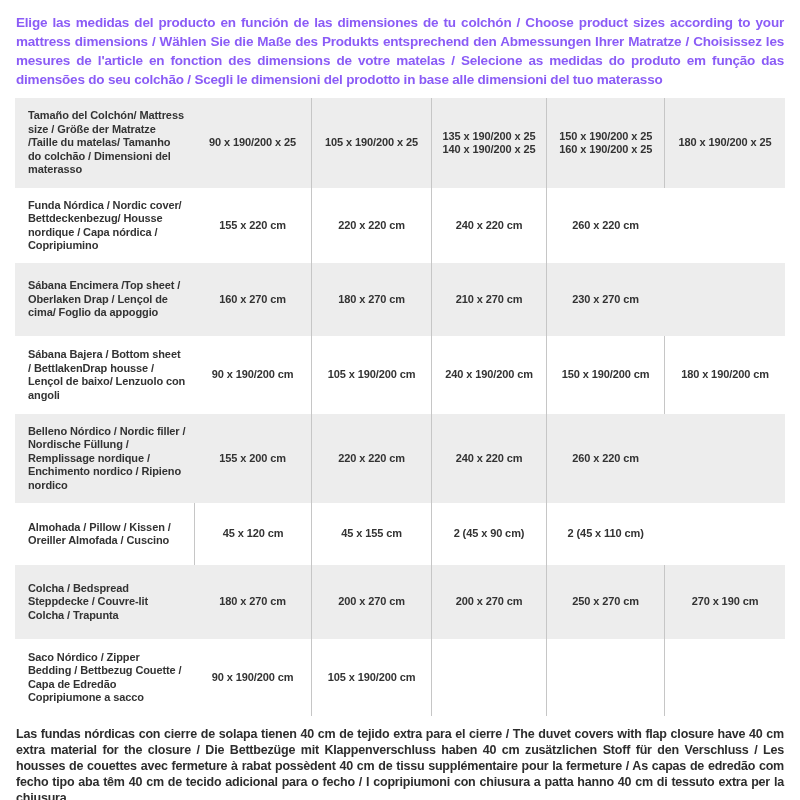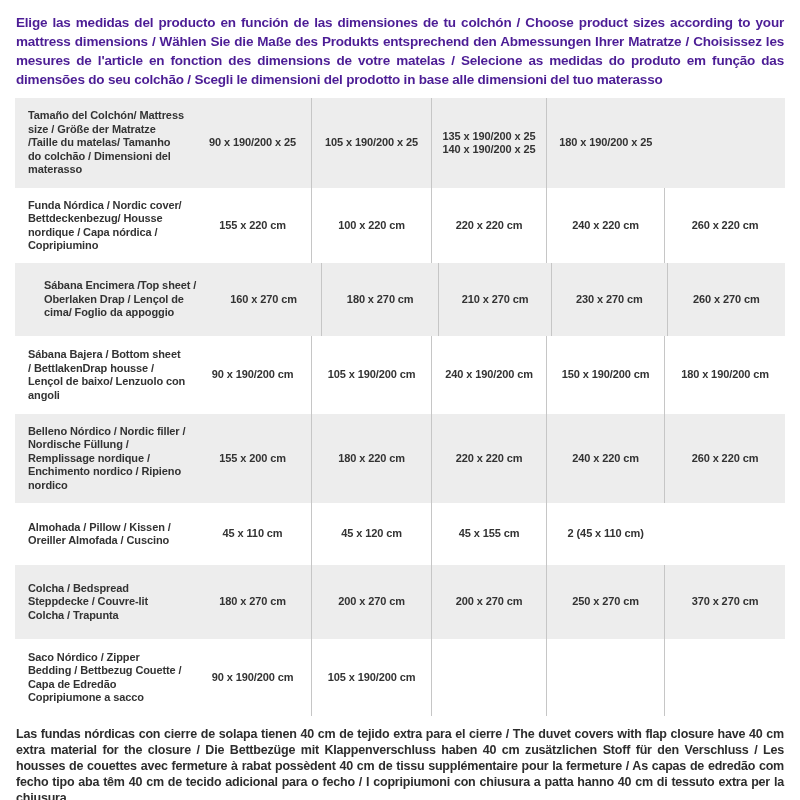--- a/index.html
+++ b/index.html
@@ -9,21 +9,21 @@
     background:#ffffff;
     font-family:"Liberation Sans", sans-serif;
     font-weight:bold;
     color:#333333;
   }
   .intro {
     margin:13px 16px 9px 16px;
     font-size:13.5px;
     line-height:19px;
     text-align:justify;
-    color:#4c1d95;
+    color:#8b5cf6;
     letter-spacing:-0.2px;
   }
   .size-table { margin:0 15px; width:770px; }
   .trow {
     display:grid;
     grid-template-columns:23.2% 15.3% 15.5% 15.0% 15.3% 15.7%;
   }
   .trow.alt { background:#ededed; }
   .cell {
     display:flex;
@@ -37,21 +37,21 @@
     letter-spacing:-0.1px;
   }
   .cell.sep { border-left:1px solid #c6c6c6; }
   .cell.label {
     justify-content:flex-start;
     text-align:left;
     padding:8px 8px 8px 13px;
   }
   .r1 { min-height:90px; }
   .r2 { min-height:75px; }
-  .r3 { min-height:73px;padding-left:16px; }
+  .r3 { min-height:73px; }
   .r4 { min-height:78px; }
   .r5 { min-height:89px; }
   .r6 { min-height:62px; }
   .r7 { min-height:74px; }
   .r8 { min-height:77px; }
   .footnote {
     margin:10px 16px 0 16px;
     font-size:12.5px;
     line-height:16px;
     text-align:justify;
@@ -65,74 +65,73 @@
 <div class="intro">Elige las medidas del producto en función de las dimensiones de tu colchón / Choose product sizes according to your mattress dimensions / Wählen Sie die Maße des Produkts entsprechend den Abmessungen Ihrer Matratze / Choisissez les mesures de l'article en fonction des dimensions de votre matelas / Selecione as medidas do produto em função das dimensões do seu colchão / Scegli le dimensioni del prodotto in base alle dimensioni del tuo materasso</div>
 
 <div class="size-table">
 
   <div class="trow alt r1">
     <div class="cell label">Tamaño del Colchón/ Mattress size / Größe der Matratze /Taille du matelas/ Tamanho do colchão / Dimensioni del materasso</div>
     <div class="cell">90 x 190/200 x 25</div>
     <div class="cell sep">105 x 190/200 x 25</div>
     <div class="cell sep">135 x 190/200 x 25
 140 x 190/200 x 25</div>
+    <div class="cell sep">150 x 190/200 x 25
+160 x 190/200 x 25</div>
     <div class="cell sep">180 x 190/200 x 25</div>
   </div>
 
   <div class="trow r2">
     <div class="cell label">Funda Nórdica /  Nordic cover/ Bettdeckenbezug/ Housse nordique  / Capa nórdica / Copripiumino</div>
     <div class="cell">155 x 220 cm</div>
-    <div class="cell sep">100 x 220 cm</div>
     <div class="cell sep">220 x 220 cm</div>
     <div class="cell sep">240 x 220 cm</div>
     <div class="cell sep">260 x 220 cm</div>
   </div>
 
   <div class="trow alt r3">
     <div class="cell label">Sábana Encimera /Top sheet / Oberlaken Drap / Lençol de cima/ Foglio da appoggio</div>
     <div class="cell">160 x 270 cm</div>
     <div class="cell sep">180 x 270 cm</div>
     <div class="cell sep">210 x 270 cm</div>
     <div class="cell sep">230 x 270 cm</div>
-    <div class="cell sep">260 x 270 cm</div>
   </div>
 
   <div class="trow r4">
     <div class="cell label">Sábana Bajera / Bottom sheet / BettlakenDrap housse / Lençol de baixo/ Lenzuolo con angoli</div>
     <div class="cell">90 x 190/200 cm</div>
     <div class="cell sep">105 x 190/200 cm</div>
     <div class="cell sep">240 x 190/200 cm</div>
     <div class="cell sep">150 x 190/200 cm</div>
     <div class="cell sep">180 x 190/200 cm</div>
   </div>
 
   <div class="trow alt r5">
     <div class="cell label">Belleno Nórdico / Nordic filler / Nordische Füllung / Remplissage nordique / Enchimento nordico / Ripieno nordico</div>
     <div class="cell">155 x 200 cm</div>
-    <div class="cell sep">180 x 220 cm</div>
     <div class="cell sep">220 x 220 cm</div>
     <div class="cell sep">240 x 220 cm</div>
     <div class="cell sep">260 x 220 cm</div>
   </div>
 
   <div class="trow r6">
     <div class="cell label">Almohada  / Pillow / Kissen / Oreiller Almofada / Cuscino</div>
-    <div class="cell">45 x 110 cm</div>
     <div class="cell sep">45 x 120 cm</div>
     <div class="cell sep">45 x 155 cm</div>
+    <div class="cell sep">2 (45 x 90 cm)</div>
     <div class="cell sep">2 (45 x 110 cm)</div>
   </div>
 
   <div class="trow alt r7">
     <div class="cell label">Colcha / Bedspread Steppdecke / Couvre-lit Colcha / Trapunta</div>
     <div class="cell">180 x 270 cm</div>
     <div class="cell sep">200 x 270 cm</div>
     <div class="cell sep">200 x 270 cm</div>
     <div class="cell sep">250 x 270 cm</div>
-    <div class="cell sep">370 x 270 cm</div>
+    <div class="cell sep">270 x 190 cm</div>
   </div>
 
   <div class="trow r8">
     <div class="cell label">Saco Nórdico / Zipper Bedding / Bettbezug Couette  / Capa de Edredão Copripiumone a sacco</div>
     <div class="cell">90 x 190/200 cm</div>
     <div class="cell sep">105 x 190/200 cm</div>
     <div class="cell sep"></div>
     <div class="cell sep"></div>
     <div class="cell sep"></div>
   </div>

